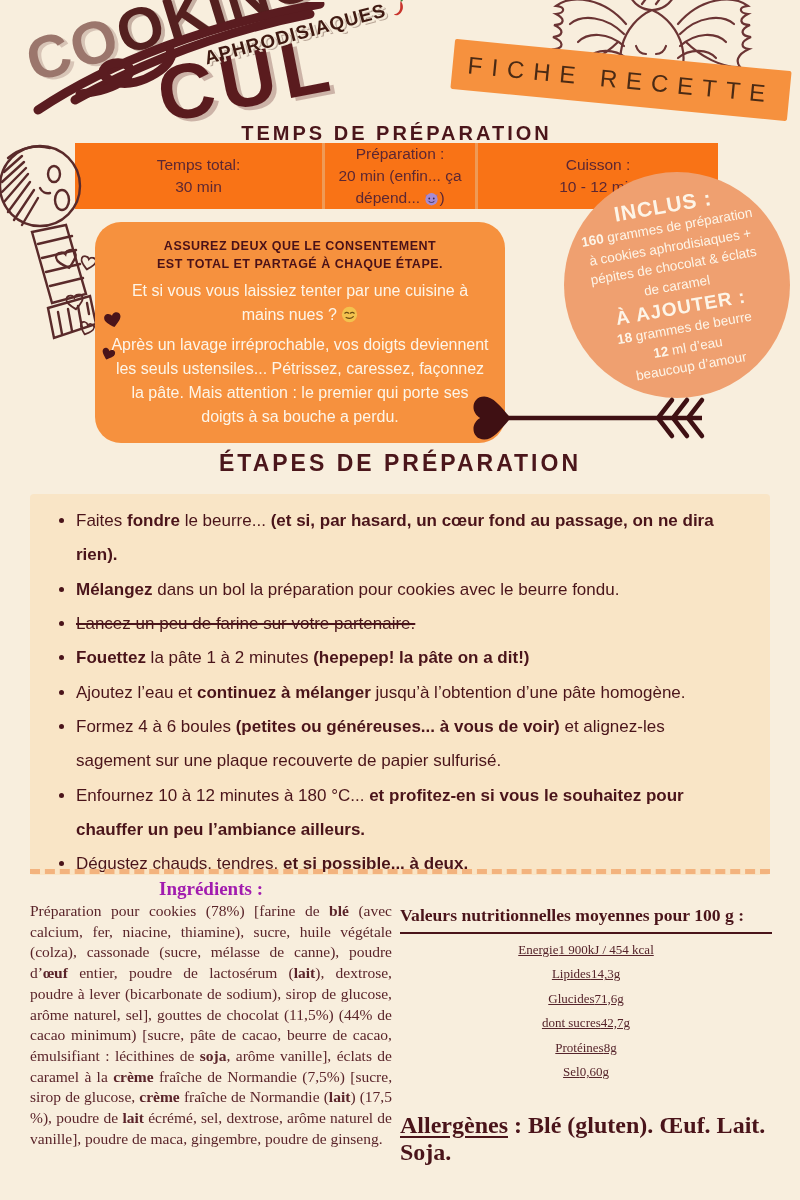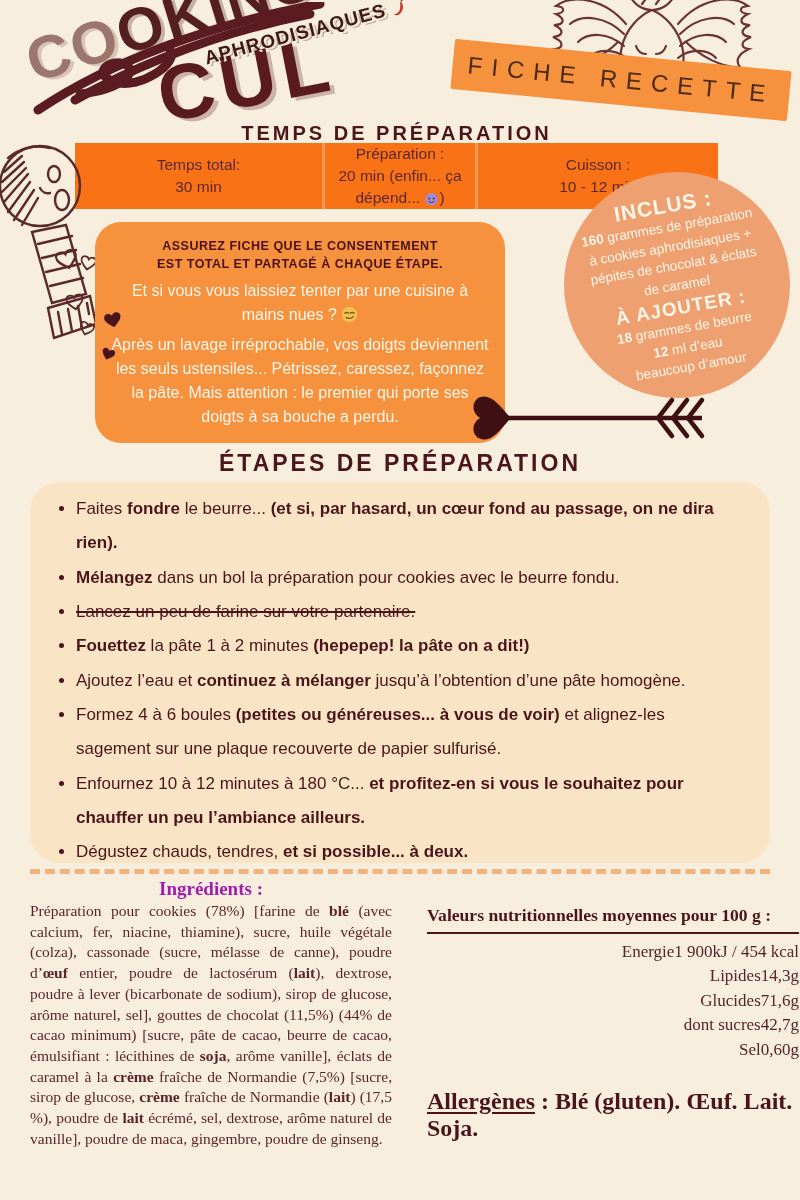--- a/index.html
+++ b/index.html
@@ -58,21 +58,21 @@
   .steps-panel li{font-size:17px;line-height:2.02;color:#4a141a;margin:0;}
   .dashline{width:740px;border-top:5px dashed #f3b37e;}
 
   
   .serif{font-family:"Liberation Serif","DejaVu Serif",serif;}
   .ingr-title{text-align:center;font-weight:700;font-size:19px;color:#a21caf;}
   .ingr-text{width:362px;font-size:15.5px;line-height:20.7px;text-align:justify;color:#5a242a;}
   .nut-title{font-size:17.6px;font-weight:700;color:#4a141a;white-space:nowrap;
     border-bottom:2px solid #4a141a;padding-bottom:6px;}
   .nut-rows{margin-top:8px;}
-  .nrow{display:flex;justify-content:flex-end;font-size:17px;color:#55232a;height:24.4px;}
+  .nrow{display:flex;justify-content:center;font-size:13px;color:#55232a;height:24.4px;text-decoration:underline;}
   .allergens{font-size:24px;color:#4a141a;margin-top:24px;}
   .allergens .lbl{font-weight:700;text-decoration:underline;text-underline-offset:3px;}
   .allergens .rest{font-weight:700;}
 
   svg{display:block;}
   .emoji{display:inline-block;vertical-align:-3px;}
 </style>
 </head>
 <body>
 
@@ -176,21 +176,21 @@
     </svg>
   <svg class="abs" style="left:66px;top:294px;transform:rotate(-8deg);" width="18" height="17" viewBox="0 0 24 22">
       <path d="M12 20 C6 15 1 11 1 6.5 C1 3 3.5 1 6.5 1 C8.8 1 11 2.5 12 4.5 C13 2.5 15.2 1 17.5 1 C20.5 1 23 3 23 6.5 C23 11 18 15 12 20 Z" fill="none" stroke="#5a2a2a" stroke-width="2.6"></path>
     </svg>
   <svg class="abs" style="left:79px;top:322px;transform:rotate(18deg);" width="15" height="14" viewBox="0 0 24 22">
       <path d="M12 20 C6 15 1 11 1 6.5 C1 3 3.5 1 6.5 1 C8.8 1 11 2.5 12 4.5 C13 2.5 15.2 1 17.5 1 C20.5 1 23 3 23 6.5 C23 11 18 15 12 20 Z" fill="none" stroke="#5a2a2a" stroke-width="2.8"></path>
     </svg>
 
   <div class="abs jeu-box" style="left:95px;top:222px;">
     <div class="jeu-sub">
-      <div>ASSUREZ FICHE QUE LE CONSENTEMENT</div>
+      <div>ASSUREZ DEUX QUE LE CONSENTEMENT</div>
       <div>EST TOTAL ET PARTAGÉ À CHAQUE ÉTAPE.</div>
     </div>
     <div class="jeu-body">
       <div>Et si vous vous laissiez tenter par une cuisine à</div>
       <div><span>mains nues ? </span><svg class="emoji" width="17" height="17" viewBox="0 0 20 20">
             <circle cx="10" cy="10" r="9" fill="#f3c24e"></circle>
             <path d="M4.5,8.5 C6,7 7.5,7 9,8.5 M11,8.5 C12.5,7 14,7 15.5,8.5" stroke="#6b4a12" stroke-width="1.4" fill="none" stroke-linecap="round"></path>
             <path d="M6,13.5 C9,15 12.5,14.5 14.5,12.5" stroke="#6b4a12" stroke-width="1.4" fill="none" stroke-linecap="round"></path>
           </svg></div>
     </div>
@@ -228,55 +228,59 @@
     </g>
     <line x1="34" y1="26" x2="234" y2="26" stroke="#3f1013" stroke-width="4.5"></line>
     <g stroke="#3f1013" stroke-width="4.5" fill="none" stroke-linecap="round">
       <path d="M204,8 L190,26 L204,44"></path>
       <path d="M219,8 L205,26 L219,44"></path>
       <path d="M234,8 L220,26 L234,44"></path>
     </g>
   </svg>
 
   <div class="abs etapes-title" style="left:0;top:450px;">ÉTAPES DE PRÉPARATION</div>
-  <div class="abs steps-panel" style="left:30px;top:482px;border-radius:29px;">
+  <div class="abs steps-panel" style="left:30px;top:494px;">
     <ul>
         <li><span>Faites </span><span class="b">fondre</span><span> le beurre... </span><span class="b">(et si, par hasard, un cœur fond au passage, on ne dira rien).</span></li>
         <li><span class="b">Mélangez</span><span> dans un bol la préparation pour cookies avec le beurre fondu.</span></li>
         <li><span class="strike">Lancez un peu de farine sur votre partenaire.</span></li>
         <li><span class="b">Fouettez</span><span> la pâte 1 à 2 minutes </span><span class="b">(hepepep! la pâte on a dit!)</span></li>
         <li><span>Ajoutez l’eau et </span><span class="b">continuez à mélanger</span><span> jusqu’à l’obtention d’une pâte homogène.</span></li>
         <li><span>Formez 4 à 6 boules </span><span class="b">(petites ou généreuses... à vous de voir)</span><span> et alignez-les sagement sur une plaque recouverte de papier sulfurisé.</span></li>
         <li><span>Enfournez 10 à 12 minutes à 180 °C... </span><span class="b">et profitez-en si vous le souhaitez pour chauffer un peu l’ambiance ailleurs.</span></li>
         <li><span>Dégustez chauds, tendres, </span><span class="b">et si possible... à deux.</span></li>
       </ul>
   </div>
   <div class="abs dashline" style="left:30px;top:869px;"></div>
 
   <div class="abs serif ingr-title" style="left:30px;top:878px;width:362px;">Ingrédients :</div>
   <div class="abs serif ingr-text" style="left:30px;top:901px;"><span>Préparation pour cookies (78%) [farine de </span><span class="b">blé</span><span> (avec calcium, fer, niacine, thiamine), sucre, huile végétale (colza), cassonade (sucre, mélasse de canne), poudre d’</span><span class="b">œuf</span><span> entier, poudre de lactosérum (</span><span class="b">lait</span><span>), dextrose, poudre à lever (bicarbonate de sodium), sirop de glucose, arôme naturel, sel], gouttes de chocolat (11,5%) (44% de cacao minimum) [sucre, pâte de cacao, beurre de cacao, émulsifiant : lécithines de </span><span class="b">soja</span><span>, arôme vanille], éclats de caramel à la </span><span class="b">crème</span><span> fraîche de Normandie (7,5%) [sucre, sirop de glucose, </span><span class="b">crème</span><span> fraîche de Normandie (</span><span class="b">lait</span><span>) (17,5 %), poudre de </span><span class="b">lait</span><span> écrémé, sel, dextrose, arôme naturel de vanille], poudre de maca, gingembre, poudre de ginseng.</span></div>
 
-  <div class="abs serif" style="left:400px;top:905px;width:372px;margin-left:27px;">
+  <div class="abs serif" style="left:400px;top:905px;width:372px;">
     <div class="nut-title">Valeurs nutritionnelles moyennes pour 100 g :</div>
     <div class="nut-rows">
         <div class="nrow">
           <span>Energie</span>
           <span>1 900kJ / 454 kcal</span>
         </div>
         <div class="nrow">
           <span>Lipides</span>
           <span>14,3g</span>
         </div>
         <div class="nrow">
           <span>Glucides</span>
           <span>71,6g</span>
         </div>
         <div class="nrow">
           <span>dont sucres</span>
           <span>42,7g</span>
+        </div>
+        <div class="nrow">
+          <span>Protéines</span>
+          <span>8g</span>
         </div>
         <div class="nrow">
           <span>Sel</span>
           <span>0,60g</span>
         </div>
       </div>
     <div class="allergens">
       <span class="lbl">Allergènes</span><span class="rest"> : Blé (gluten). Œuf. Lait. Soja.</span>
     </div>
   </div>

